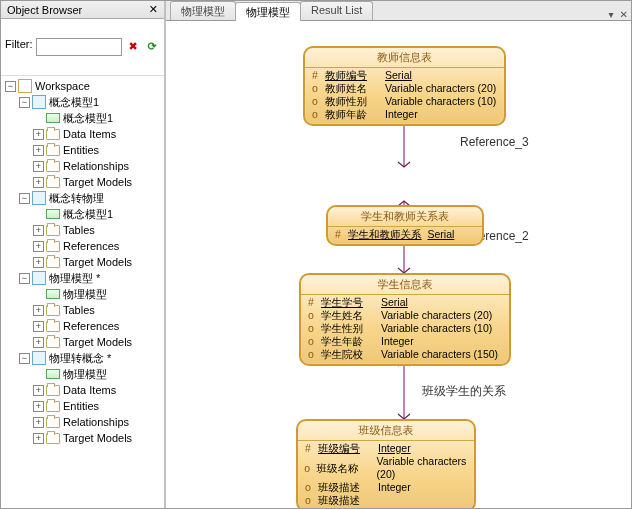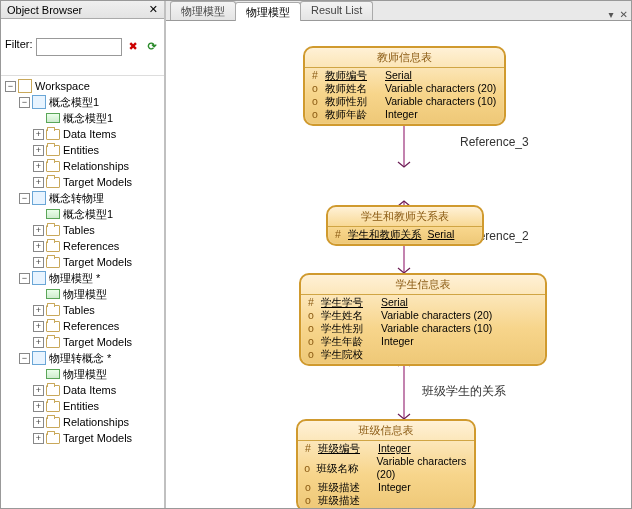--- a/index.html
+++ b/index.html
@@ -251,21 +251,21 @@
           <div class="entity" style="left: 160px; top: 146px; width: 158px; margin-top: 38px;">
             <div class="entity-title">学生和教师关系表</div>
             <div class="entity-body">
               <div class="attr-row">
                 <span class="attr-mark">#</span>
                 <span class="attr-name pk">学生和教师关系</span>
                 <span class="attr-type pk">Serial</span>
               </div>
             </div>
           </div>
-          <div class="entity" style="left: 133px; top: 252px; width: 248px;">
+          <div class="entity" style="left: 133px; top: 252px; width: 212px;">
             <div class="entity-title">学生信息表</div>
             <div class="entity-body">
               <div class="attr-row">
                 <span class="attr-mark">#</span>
                 <span class="attr-name pk">学生学号</span>
                 <span class="attr-type pk">Serial</span>
               </div>
               <div class="attr-row">
                 <span class="attr-mark">o</span>
                 <span class="attr-name">学生姓名</span>
@@ -277,20 +277,21 @@
                 <span class="attr-type">Variable characters (10)</span>
               </div>
               <div class="attr-row">
                 <span class="attr-mark">o</span>
                 <span class="attr-name">学生年龄</span>
                 <span class="attr-type">Integer</span>
               </div>
               <div class="attr-row">
                 <span class="attr-mark">o</span>
                 <span class="attr-name">学生院校</span>
+                <span class="attr-type">Variable characters (150)</span>
               </div>
             </div>
           </div>
           <div class="entity" style="left: 130px; top: 398px; width: 180px;">
             <div class="entity-title">班级信息表</div>
             <div class="entity-body">
               <div class="attr-row">
                 <span class="attr-mark">#</span>
                 <span class="attr-name pk">班级编号</span>
                 <span class="attr-type pk">Integer</span>

